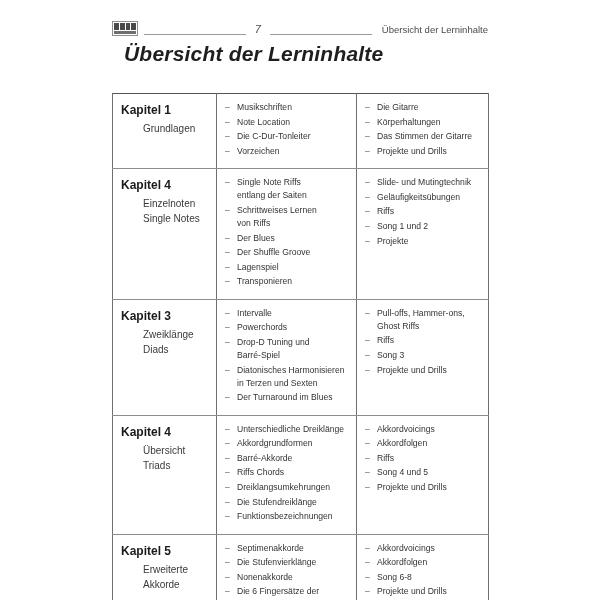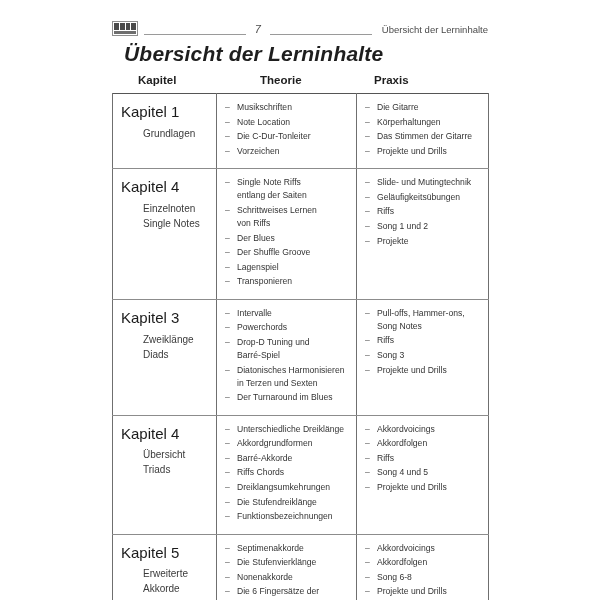--- a/index.html
+++ b/index.html
@@ -140,22 +140,22 @@
     border-right: 1.4px solid #6f6f6f;
     font-size: 8.6px;
     line-height: 1.52;
     color: #333333;
   }
   .matrix tr:last-child td { border-bottom: none; }
   .matrix td:first-child { border-left: 1.4px solid #6f6f6f; }
   .matrix td:last-child { border-right: 1.4px solid #6f6f6f; }
 
   .chapter-name {
-    font-size: 15px;
-    font-weight: normal;
+    font-size: 12px;
+    font-weight: bold;
     color: #1b1b1b;
     margin-bottom: 2px;
     white-space: nowrap;
   }
   .chapter-sub {
     font-size: 10px;
     color: #3a3a3a;
     padding-left: 22px;
     line-height: 1.5;
   }
@@ -199,25 +199,20 @@
       <div class="logo-foot"></div>
     </div>
     <div class="rule"></div>
     <div class="folio">7</div>
     <div class="rule"></div>
     <div class="header-title">Übersicht der Lerninhalte</div>
   </div>
 
   <div class="page-title">Übersicht der Lerninhalte</div>
 
-  <div class="col-heads">
-    <span class="ch-kapitel">Kapitel</span>
-    <span class="ch-theorie">Theorie</span>
-    <span class="ch-praxis">Praxis</span>
-  </div>
 
   <table class="matrix">
     <colgroup>
       <col class="c1">
         <col class="c2">
         <col class="c3">
     </colgroup>
     <tbody id="matrix-body">
         <tr>
           <td>
@@ -282,21 +277,21 @@
               <li>Drop-D Tuning und</li>
               <li class="cont">Barré-Spiel</li>
               <li>Diatonisches Harmonisieren</li>
               <li class="cont">in Terzen und Sexten</li>
               <li>Der Turnaround im Blues</li>
             </ul>
           </td>
           <td>
             <ul class="items">
               <li>Pull-offs, Hammer-ons,</li>
-              <li class="cont">Song Notes</li>
+              <li class="cont">Ghost Riffs</li>
               <li>Riffs</li>
               <li>Song 3</li>
               <li>Projekte und Drills</li>
             </ul>
           </td>
         </tr>
         <tr>
           <td>
             <div class="chapter-name">Kapitel 4</div>
             <div class="chapter-sub">Übersicht</div>

